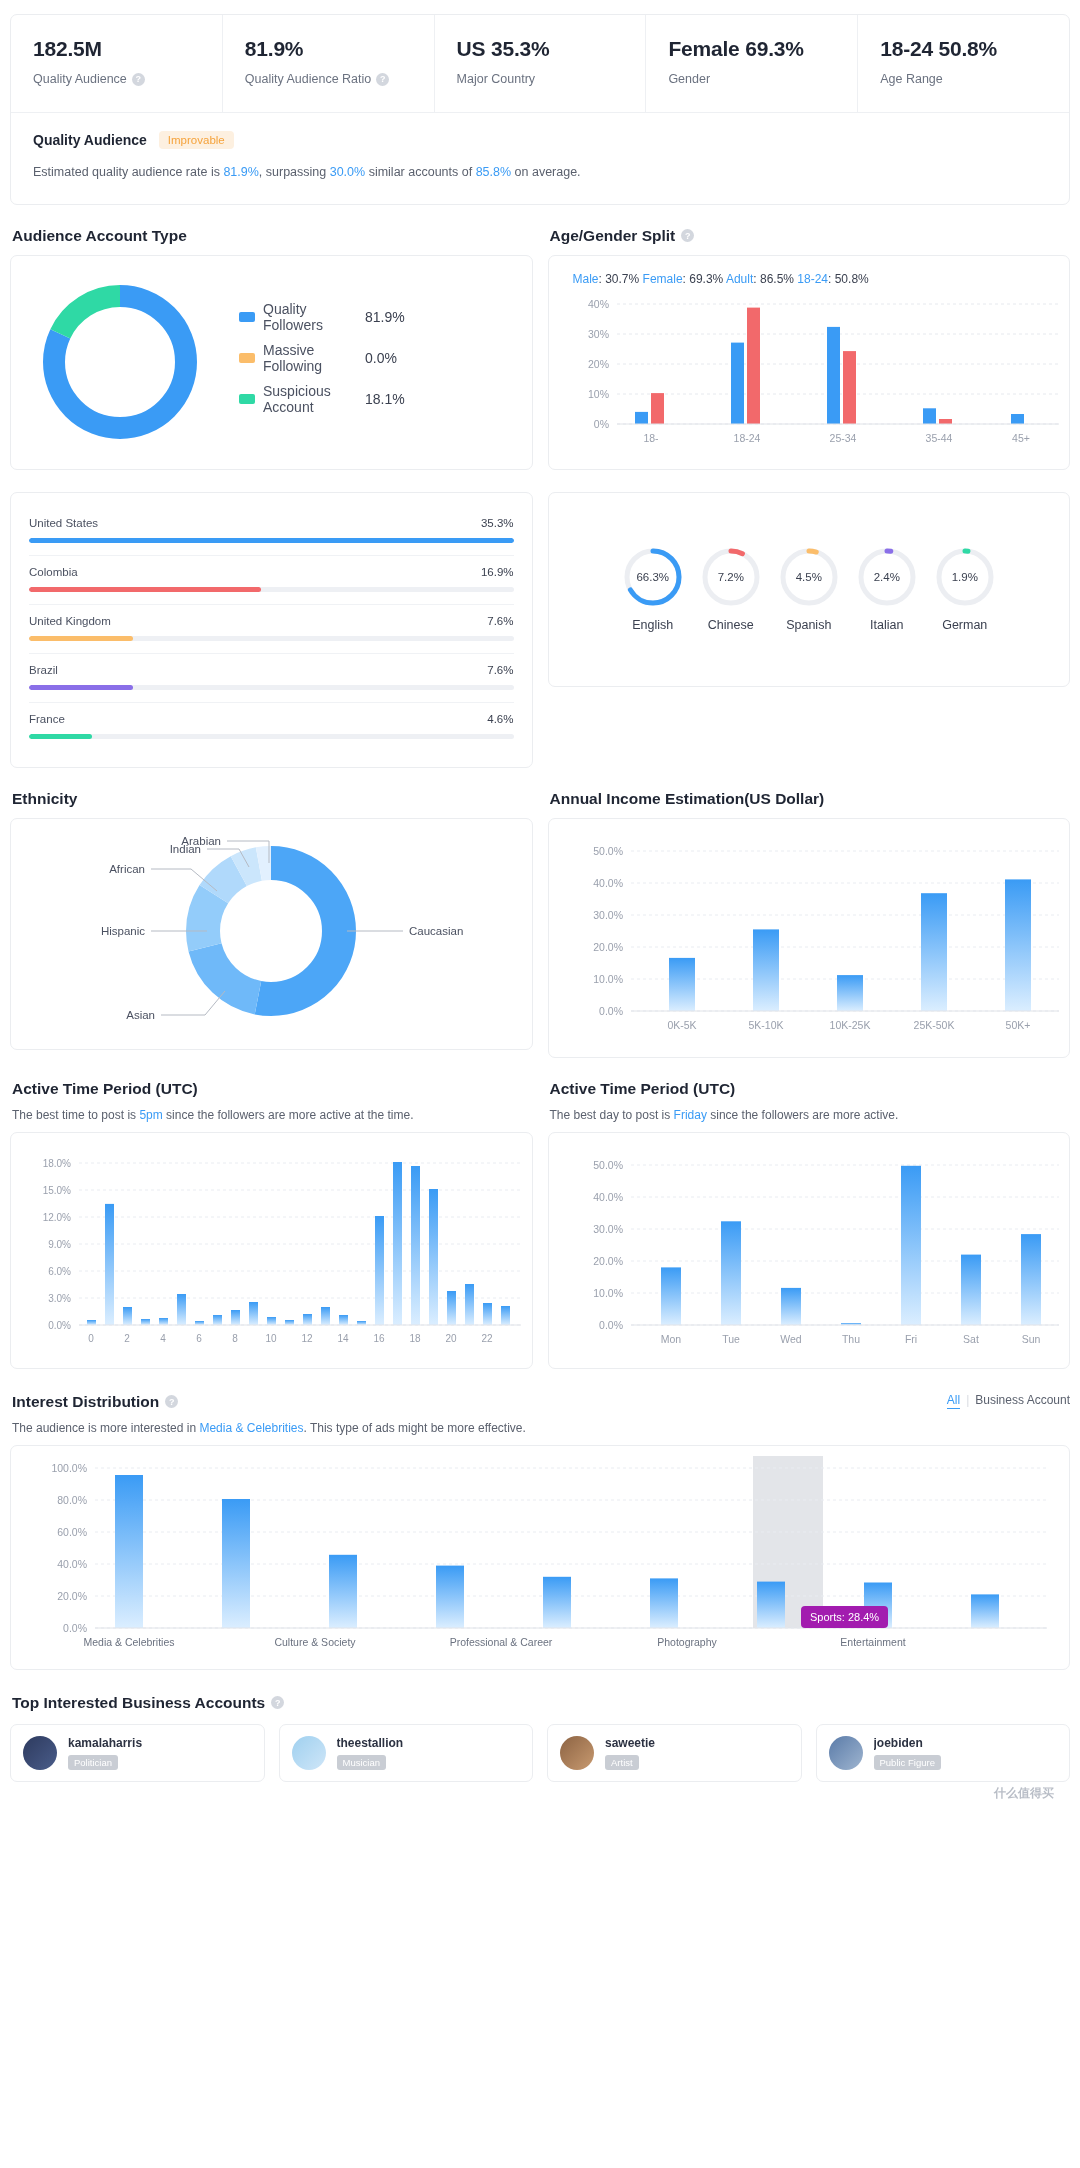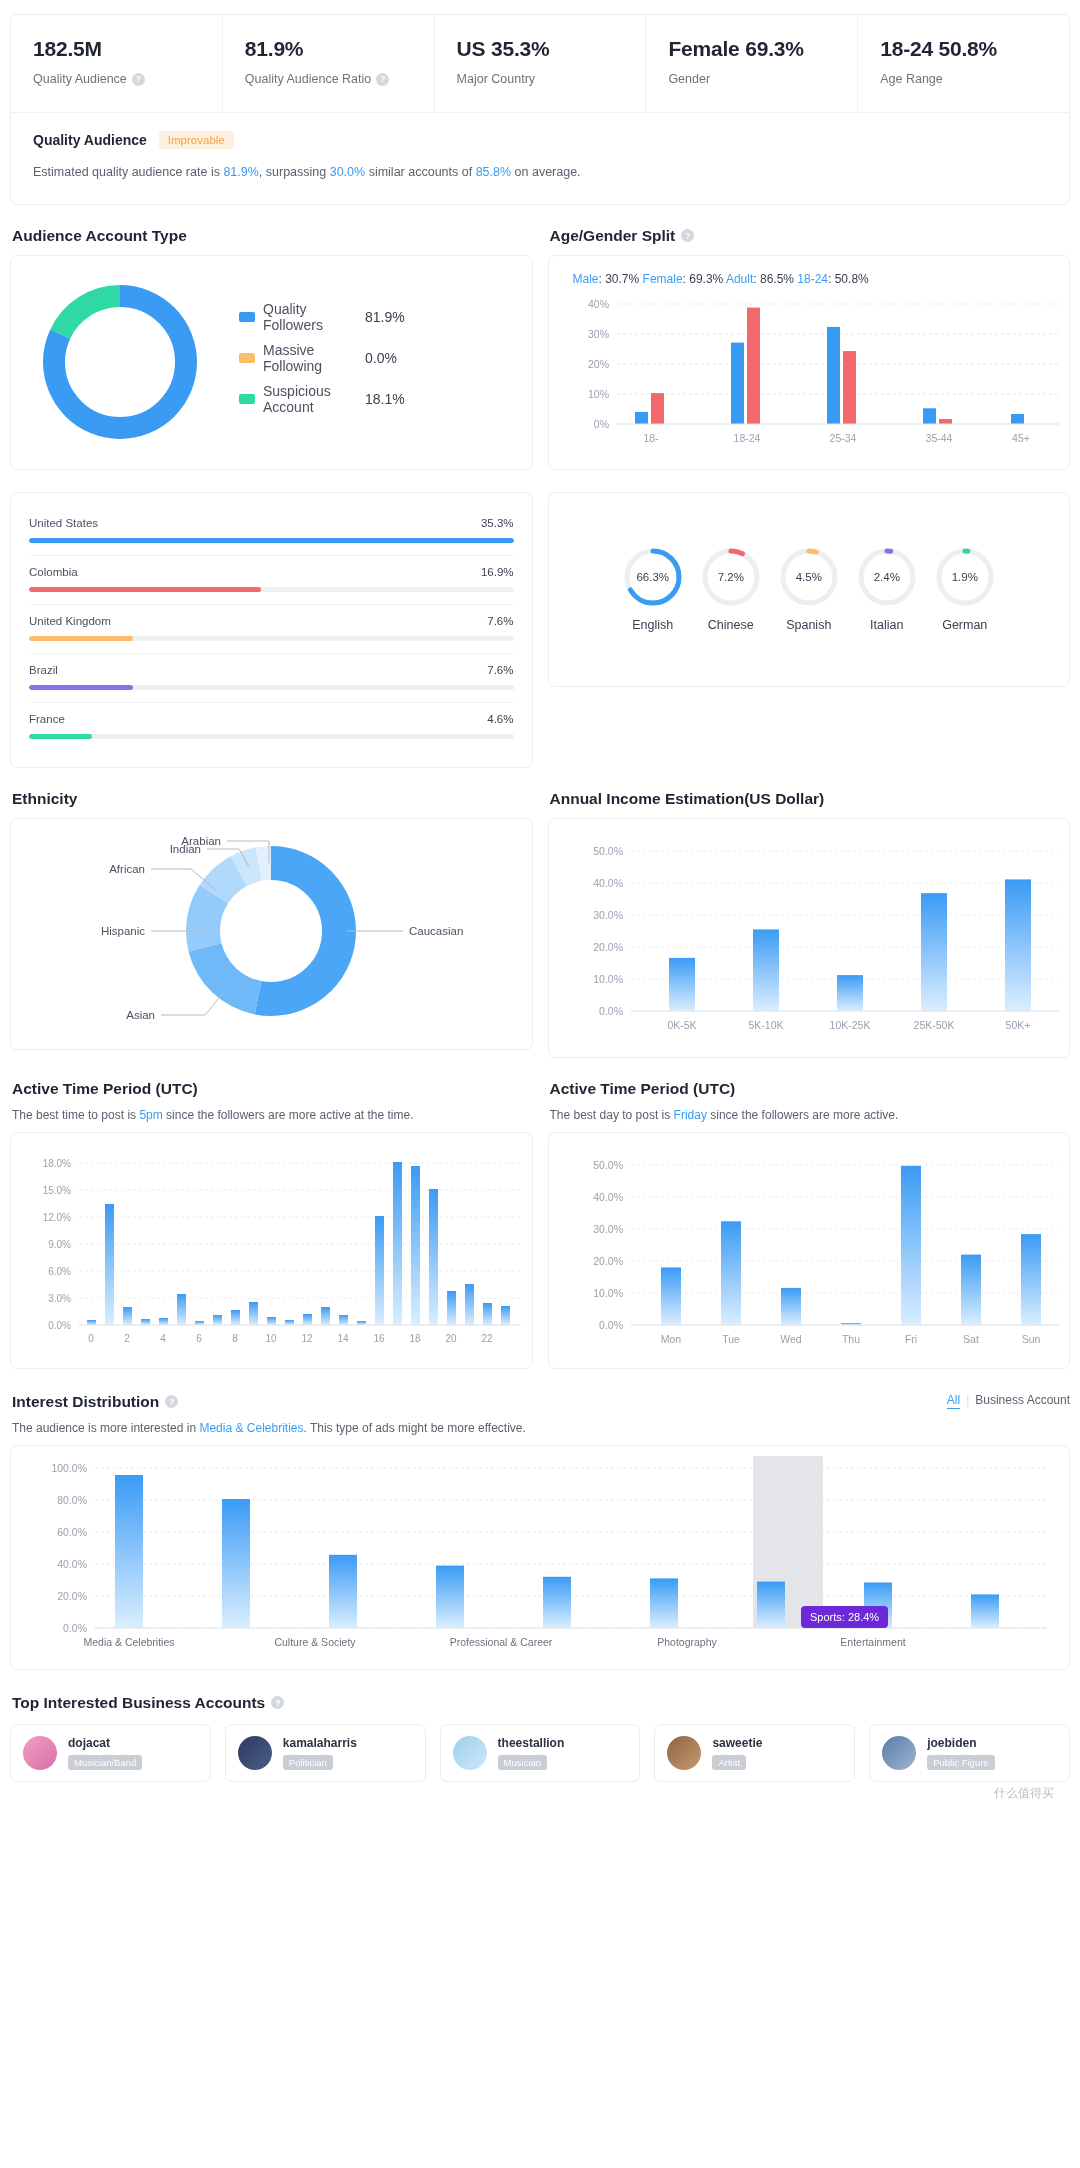--- a/index.html
+++ b/index.html
@@ -101,21 +101,21 @@
     flex:1; border:1px solid #ebedf0; border-radius:7px; padding:11px 12px;
     display:flex; align-items:center; gap:11px; min-width:0;
   }
   .av { width:34px; height:34px; border-radius:50%; flex:none; overflow:hidden; }
   .acct-name { font-size:12px; color:#2c3242; font-weight:bold; white-space:nowrap; overflow:hidden; text-overflow:ellipsis; }
   .acct-tag {
     display:inline-block; margin-top:5px; background:#c9cdd4; color:#fff;
     font-size:9.5px; padding:2px 6px; border-radius:3px;
   }
   .tooltip {
-    position:absolute; background:#6d28d9; color:#fff; font-size:11px;
+    position:absolute; background:#a21caf; color:#fff; font-size:11px;
     padding:5px 9px; border-radius:4px; white-space:nowrap;
   }
   .wm { position:absolute; right:16px; bottom:10px; font-size:12px; color:#b9bec7; }
   text { font-family:"Liberation Sans", sans-serif; }
 </style>
 </head>
 <body>
 
 <div class="page">
 
@@ -603,27 +603,20 @@
     </div>
   </div>
 
   <div style="margin-top:24px;">
     <div class="section-title">
       <span>Top Interested Business Accounts</span>
       <span class="qmark">?</span>
     </div>
     <div class="acct-row">
       <div class="acct-box">
-        <div class="av" style="background:linear-gradient(135deg,#f2a0c0,#d66fa8)"></div>
-        <div style="min-width:0">
-          <div class="acct-name">dojacat</div>
-          <span class="acct-tag">Musician/Band</span>
-        </div>
-      </div>
-      <div class="acct-box">
         <div class="av" style="background:linear-gradient(135deg,#2d3a5e,#4a5d8a)"></div>
         <div style="min-width:0">
           <div class="acct-name">kamalaharris</div>
           <span class="acct-tag">Politician</span>
         </div>
       </div>
       <div class="acct-box">
         <div class="av" style="background:linear-gradient(135deg,#9fd0ef,#cfe6f8)"></div>
         <div style="min-width:0">
           <div class="acct-name">theestallion</div>
@@ -640,17 +633,17 @@
       <div class="acct-box">
         <div class="av" style="background:linear-gradient(135deg,#5a7ba8,#9fb5d0)"></div>
         <div style="min-width:0">
           <div class="acct-name">joebiden</div>
           <span class="acct-tag">Public Figure</span>
         </div>
       </div>
     </div>
   </div>
 
-  <div style="position:relative;height:30px;">
+  <div style="position:relative;height:30px;font-weight:bold;">
     <span class="wm">什么值得买</span>
   </div>
 
 </div>
 
 </body></html>

